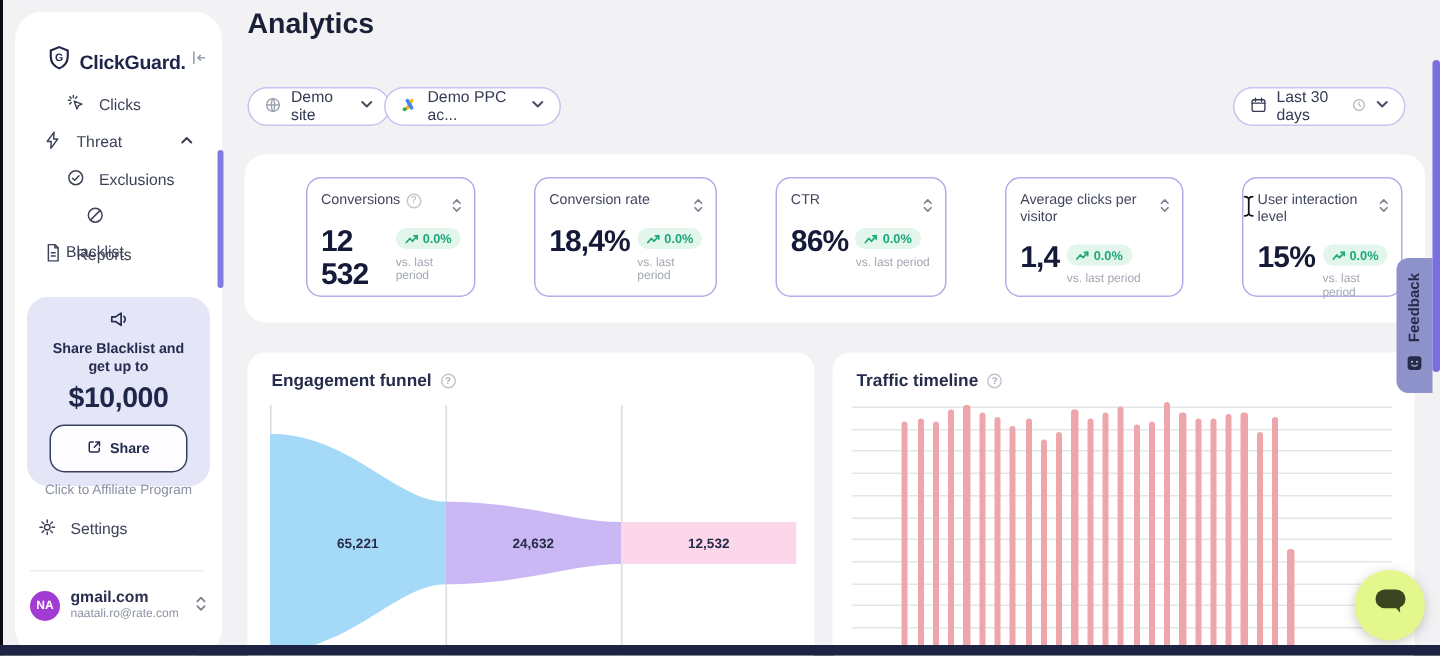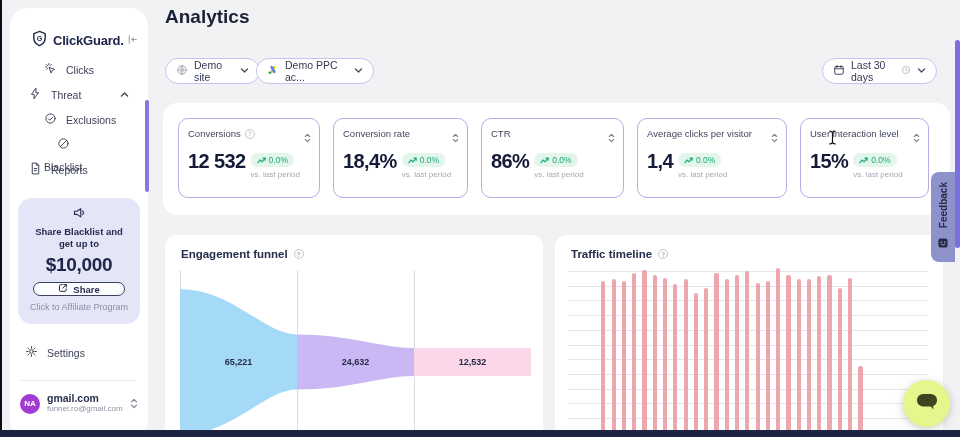--- a/index.html
+++ b/index.html
@@ -15,41 +15,41 @@
   .sidebar { position:absolute; left:10px; top:8px; width:138px; height:429px; background:#fff; border-radius:18px; z-index:5; }
   .logo-row { position:absolute; left:21px; top:22px; display:flex; align-items:center; gap:5px; }
   .logo-text { font-size:13px; font-weight:800; color:#20264a; letter-spacing:-0.2px; }
   .collapse-btn { position:absolute; left:116px; top:24px; color:#9aa0af; cursor:pointer; }
   .nav-row { position:absolute; display:flex; align-items:center; gap:9px; font-size:10.5px; color:#3d4257; cursor:pointer; }
   .nav-row svg { flex:0 0 auto; }
   .side-scrollbar { position:absolute; left:135px; top:92px; width:4px; height:92px; background:#8379de; border-radius:2px; }
   .promo { position:absolute; left:8px; top:190px; width:122px; height:126px; background:#e4e5f7; border-radius:14px; text-align:center; padding-top:7px; }
   .promo-lines { font-size:9.5px; line-height:12px; font-weight:700; color:#262c4e; margin-top:2px; }
   .promo-amount { font-size:19px; font-weight:800; color:#20264a; margin-top:4px; letter-spacing:-0.3px; }
-  .promo-btn { margin:6px auto 0; width:92px; height:14px; border:1.2px solid #394060; border-radius:10px; background:#fdfdff; display:flex; align-items:center; justify-content:center; gap:5px; font-size:9.5px; font-weight:700; color:#262c4e; cursor:pointer; }
+  .promo-btn { margin:6px auto 0; width:92px; height:32px; border:1.2px solid #394060; border-radius:10px; background:#fdfdff; display:flex; align-items:center; justify-content:center; gap:5px; font-size:9.5px; font-weight:700; color:#262c4e; cursor:pointer; }
   .promo-footer { font-size:9px; color:#8a90a3; margin-top:6px; }
   .settings-row { position:absolute; left:15px; top:337px; display:flex; align-items:center; gap:9px; font-size:10.5px; color:#3d4257; cursor:pointer; }
   .side-divider { position:absolute; left:10px; top:372px; width:116px; height:1px; background:#ededf1; }
   .account { position:absolute; left:10px; top:385px; width:118px; display:flex; align-items:center; gap:7px; cursor:pointer; }
   .avatar { width:20px; height:20px; border-radius:50%; background:#a23bd3; color:#fff; font-size:8px; font-weight:700; display:flex; align-items:center; justify-content:center; }
   .acct-name { font-size:10.5px; font-weight:700; color:#2b3050; line-height:11px; }
   .acct-email { font-size:8px; color:#8d93a5; line-height:10px; }
   
   .page-title { position:absolute; left:165px; top:6px; font-size:19px; font-weight:800; color:#1a2036; }
   .page-subtitle { position:absolute; left:165px; top:31px; font-size:10.5px; color:#5c6272; }
   .page-subtitle b { color:#1d2340; }
   .pill { position:absolute; top:58px; height:26px; background:#fff; border:1px solid #c9c2f0; border-radius:13px; display:flex; align-items:center; gap:6px; padding:0 10px; font-size:10.5px; color:#343a54; cursor:pointer; }
   
   .stats-panel { position:absolute; left:163px; top:103px; width:787px; height:112px; background:#fff; border-radius:14px; padding:15px; display:flex; gap:13px; }
-  .stat-card { height:80px; border:1px solid #b5ace9; border-radius:10px; padding:9px 9px; position:relative; }
+  .stat-card { height:80px; border:1px solid #b5ace9; border-radius:10px; padding:9px 9px; position:relative;margin-left:26px; }
   .stat-head { display:flex; align-items:center; gap:4px; font-size:9.5px; color:#40465f; }
   .stat-sort { position:absolute; right:8px; top:10px; }
   .stat-body { display:flex; gap:5px; margin-top:11px; align-items:flex-start; }
   .stat-value { font-size:20px; font-weight:800; color:#141a38; letter-spacing:-0.6px; line-height:22px; }
-  .badge { display:inline-flex; align-items:center; gap:3px; background:#e2f6ec; color:#1ca87c; font-size:8.5px; font-weight:400; padding:2px 6px; border-radius:8px; }
+  .badge { display:inline-flex; align-items:center; gap:3px; background:#e2f6ec; color:#1ca87c; font-size:8.5px; font-weight:700; padding:2px 6px; border-radius:8px; }
   .stat-caption { font-size:8px; color:#a3a8b4; margin-top:2px; }
   .info-dot { width:10px; height:10px; border:1px solid #c2c6cf; border-radius:50%; color:#a7acb8; font-size:6.5px; display:flex; align-items:center; justify-content:center; }
   
   .chart-card { position:absolute; top:235px; height:210px; background:#fff; border-radius:12px; }
   .chart-title { display:flex; align-items:center; gap:6px; padding:13px 16px 0; font-size:11.5px; font-weight:700; color:#262c4c; }
   .funnel-svg { position:absolute; left:15px; top:35px; }
   .funnel-label { font-size:9px; font-weight:700; fill:#272c49; font-family:"Liberation Sans",sans-serif; }
   .timeline-chart { position:absolute; left:13px; top:33px; width:362px; height:164px; }
   .gridline { position:absolute; left:0; width:360px; height:1px; background:#e4e5ea; }
   .bars { position:absolute; left:23px; top:0; bottom:0; display:flex; align-items:flex-end; gap:6.1px; }
@@ -174,21 +174,21 @@
       </span>
       <span>Settings</span>
     </div>
 
     <div class="side-divider"></div>
 
     <div class="account">
       <span class="avatar">NA</span>
       <span>
         <div class="acct-name">gmail.com</div>
-        <div class="acct-email">funnel.ro@gmail.com</div>
+        <div class="acct-email">naatali.ro@rate.com</div>
       </span>
       <span style="margin-left:auto;">
         <svg width="8" height="11" viewBox="0 0 7 10" fill="none" stroke="#7c8292" stroke-width="1.1" stroke-linecap="round" stroke-linejoin="round">
           <path d="M1.3 3.5L3.5 1.3 5.7 3.5"></path>
             <path d="M1.3 6.5L3.5 8.7 5.7 6.5"></path>
         </svg>
       </span>
     </div>
   </aside>
 

